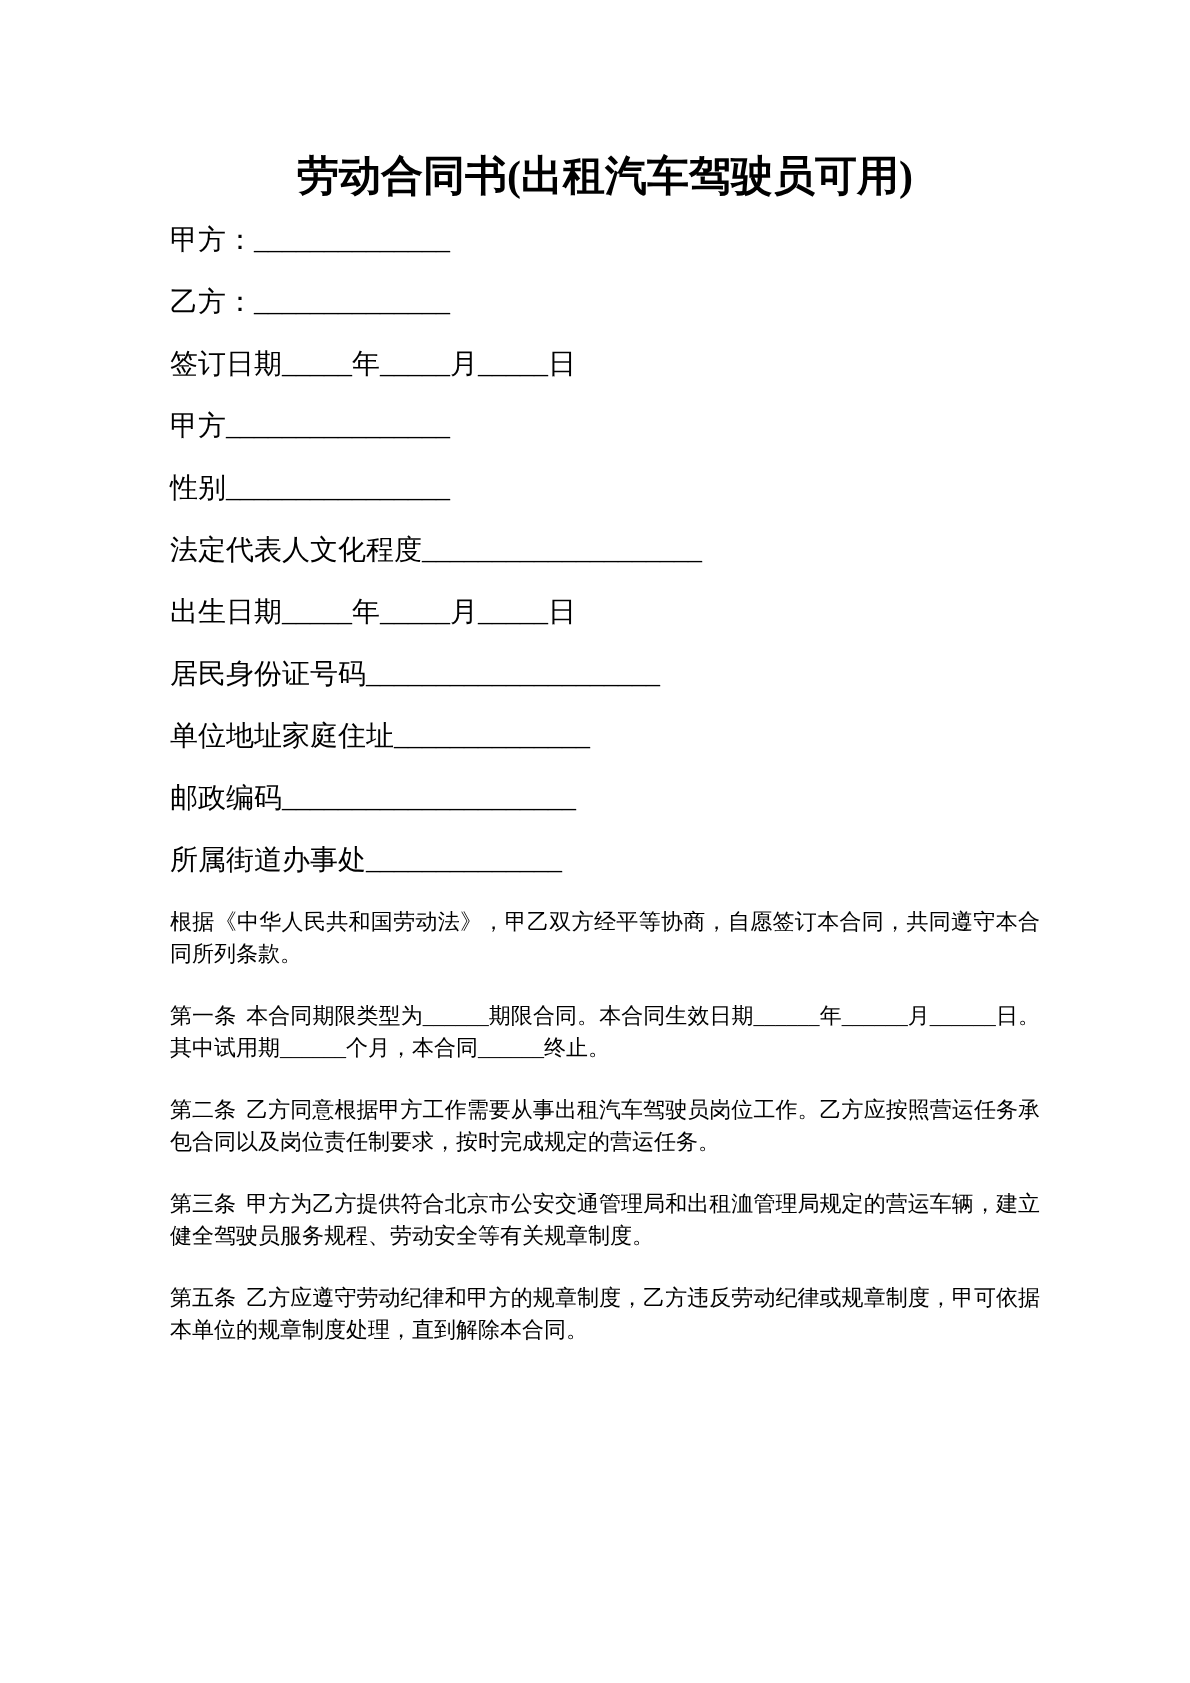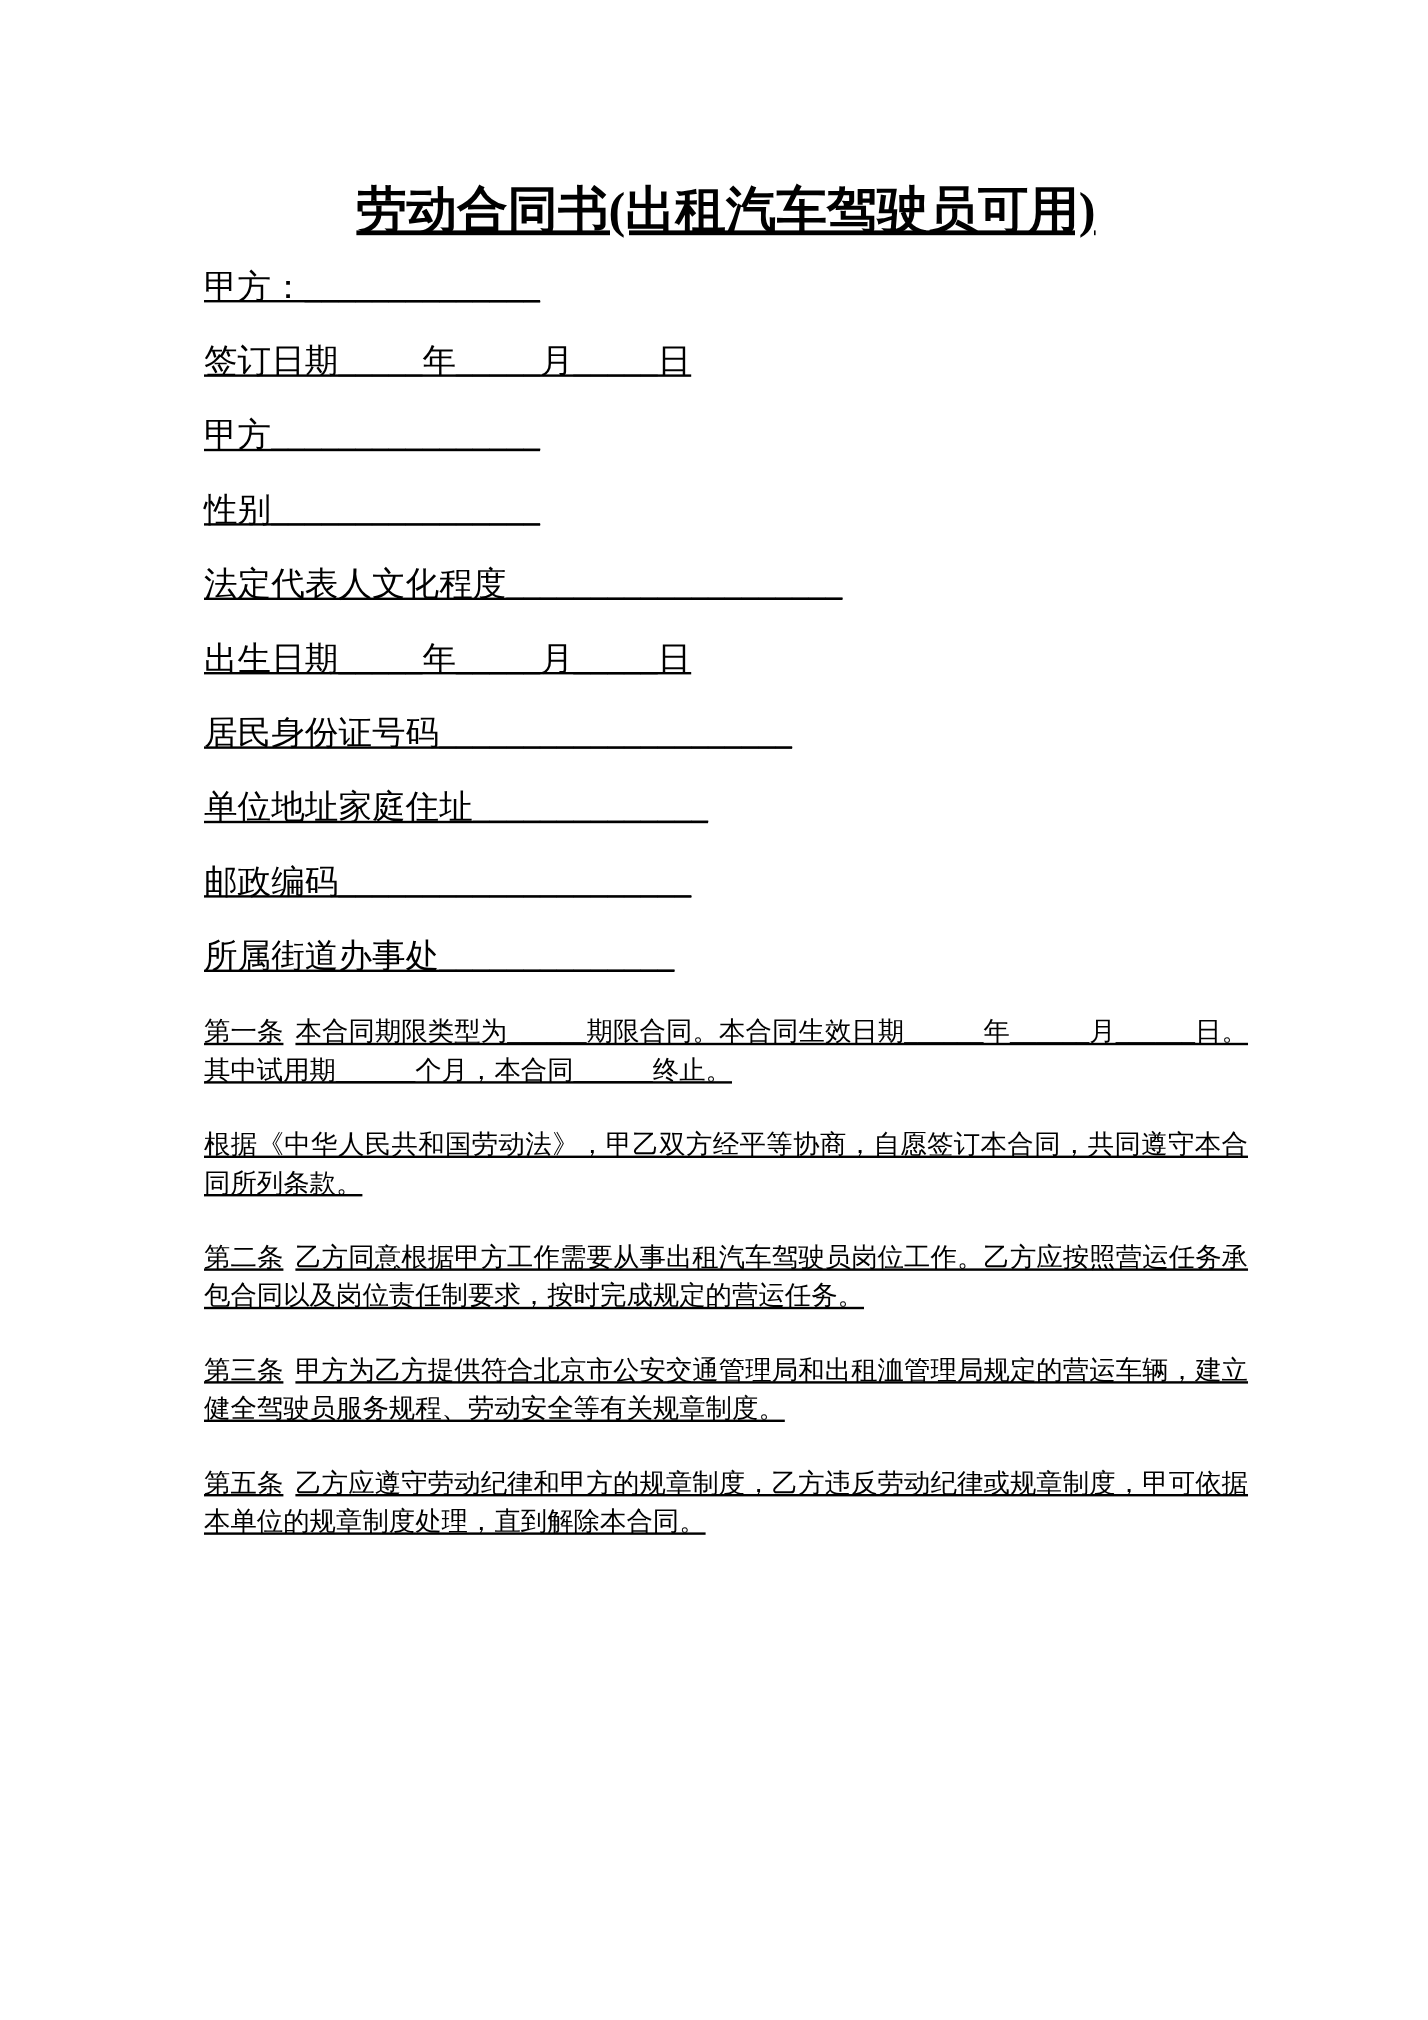--- a/index.html
+++ b/index.html
@@ -11,21 +11,20 @@
     width: 1190px;
     height: 1683px;
     font-family: "Liberation Serif", "DejaVu Serif", serif;
     color: #000000;
     overflow: hidden;
   }
   .page {
     box-sizing: content-box;
     width: 870px;
     padding: 148px 110px 0 170px;
-    text-decoration: underline;
   }
   .doc-title {
     font-size: 42px;
     font-weight: bold;
     line-height: 56px;
     text-align: center;
     margin: 0 0 20px 0;
     white-space: nowrap;
     letter-spacing: 0;
   }
@@ -47,33 +46,34 @@
   }
 </style>
 </head>
 <body>
 
 <div class="page">
 
   <h1 class="doc-title">劳动合同书(出租汽车驾驶员可用)</h1>
 
   <p class="line">甲方：______________</p>
+  <p class="line">乙方：______________</p>
   <p class="line">签订日期_____年_____月_____日</p>
   <p class="line">甲方________________</p>
   <p class="line">性别________________</p>
   <p class="line">法定代表人文化程度____________________</p>
   <p class="line">出生日期_____年_____月_____日</p>
   <p class="line">居民身份证号码_____________________</p>
   <p class="line">单位地址家庭住址______________</p>
   <p class="line">邮政编码_____________________</p>
   <p class="line">所属街道办事处______________</p>
 
+  <p class="para">根据《中华人民共和国劳动法》，甲乙双方经平等协商，自愿签订本合同，共同遵守本合同所列条款。</p>
+
   <p class="para"><span class="clause-num">第一条</span><span>本合同期限类型为______期限合同。本合同生效日期______年______月______日。其中试用期______个月，本合同______终止。</span></p>
-
-  <p class="para">根据《中华人民共和国劳动法》，甲乙双方经平等协商，自愿签订本合同，共同遵守本合同所列条款。</p>
 
   <p class="para"><span class="clause-num">第二条</span><span>乙方同意根据甲方工作需要从事出租汽车驾驶员岗位工作。乙方应按照营运任务承包合同以及岗位责任制要求，按时完成规定的营运任务。</span></p>
 
   <p class="para"><span class="clause-num">第三条</span><span>甲方为乙方提供符合北京市公安交通管理局和出租洫管理局规定的营运车辆，建立健全驾驶员服务规程、劳动安全等有关规章制度。</span></p>
 
 
   <p class="para"><span class="clause-num">第五条</span><span>乙方应遵守劳动纪律和甲方的规章制度，乙方违反劳动纪律或规章制度，甲可依据本单位的规章制度处理，直到解除本合同。</span></p>
 
 </div>
 

